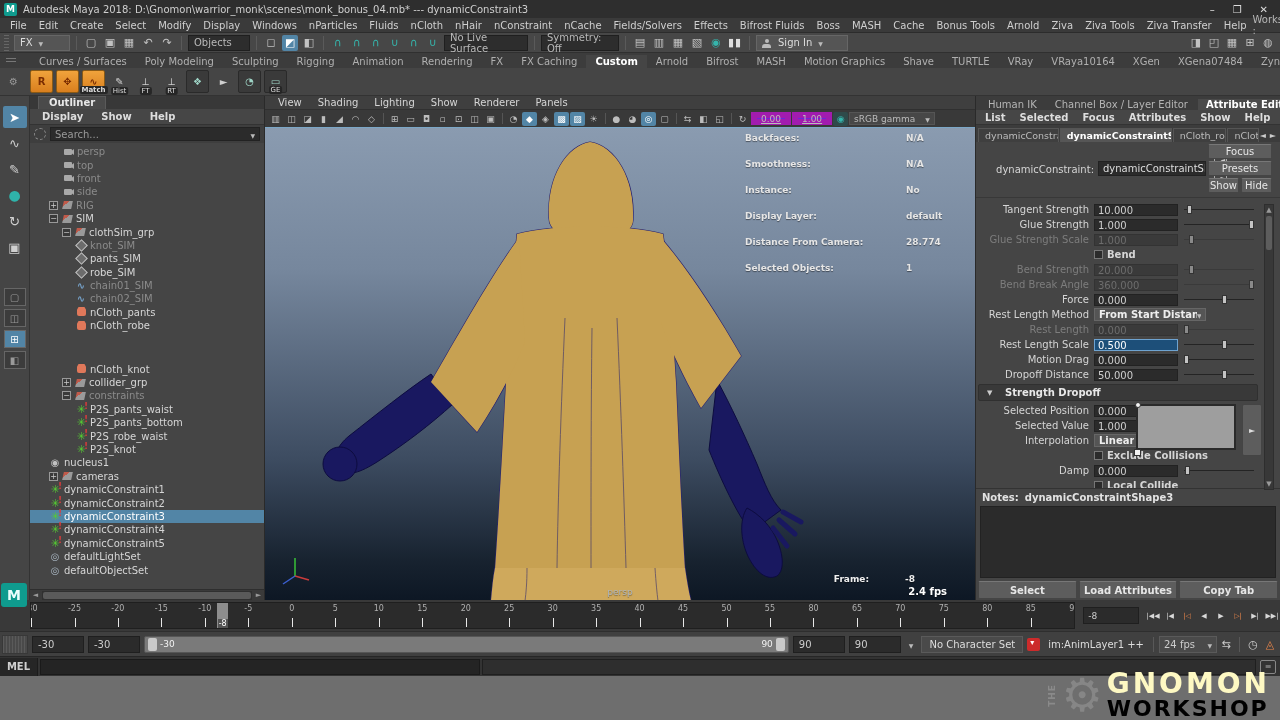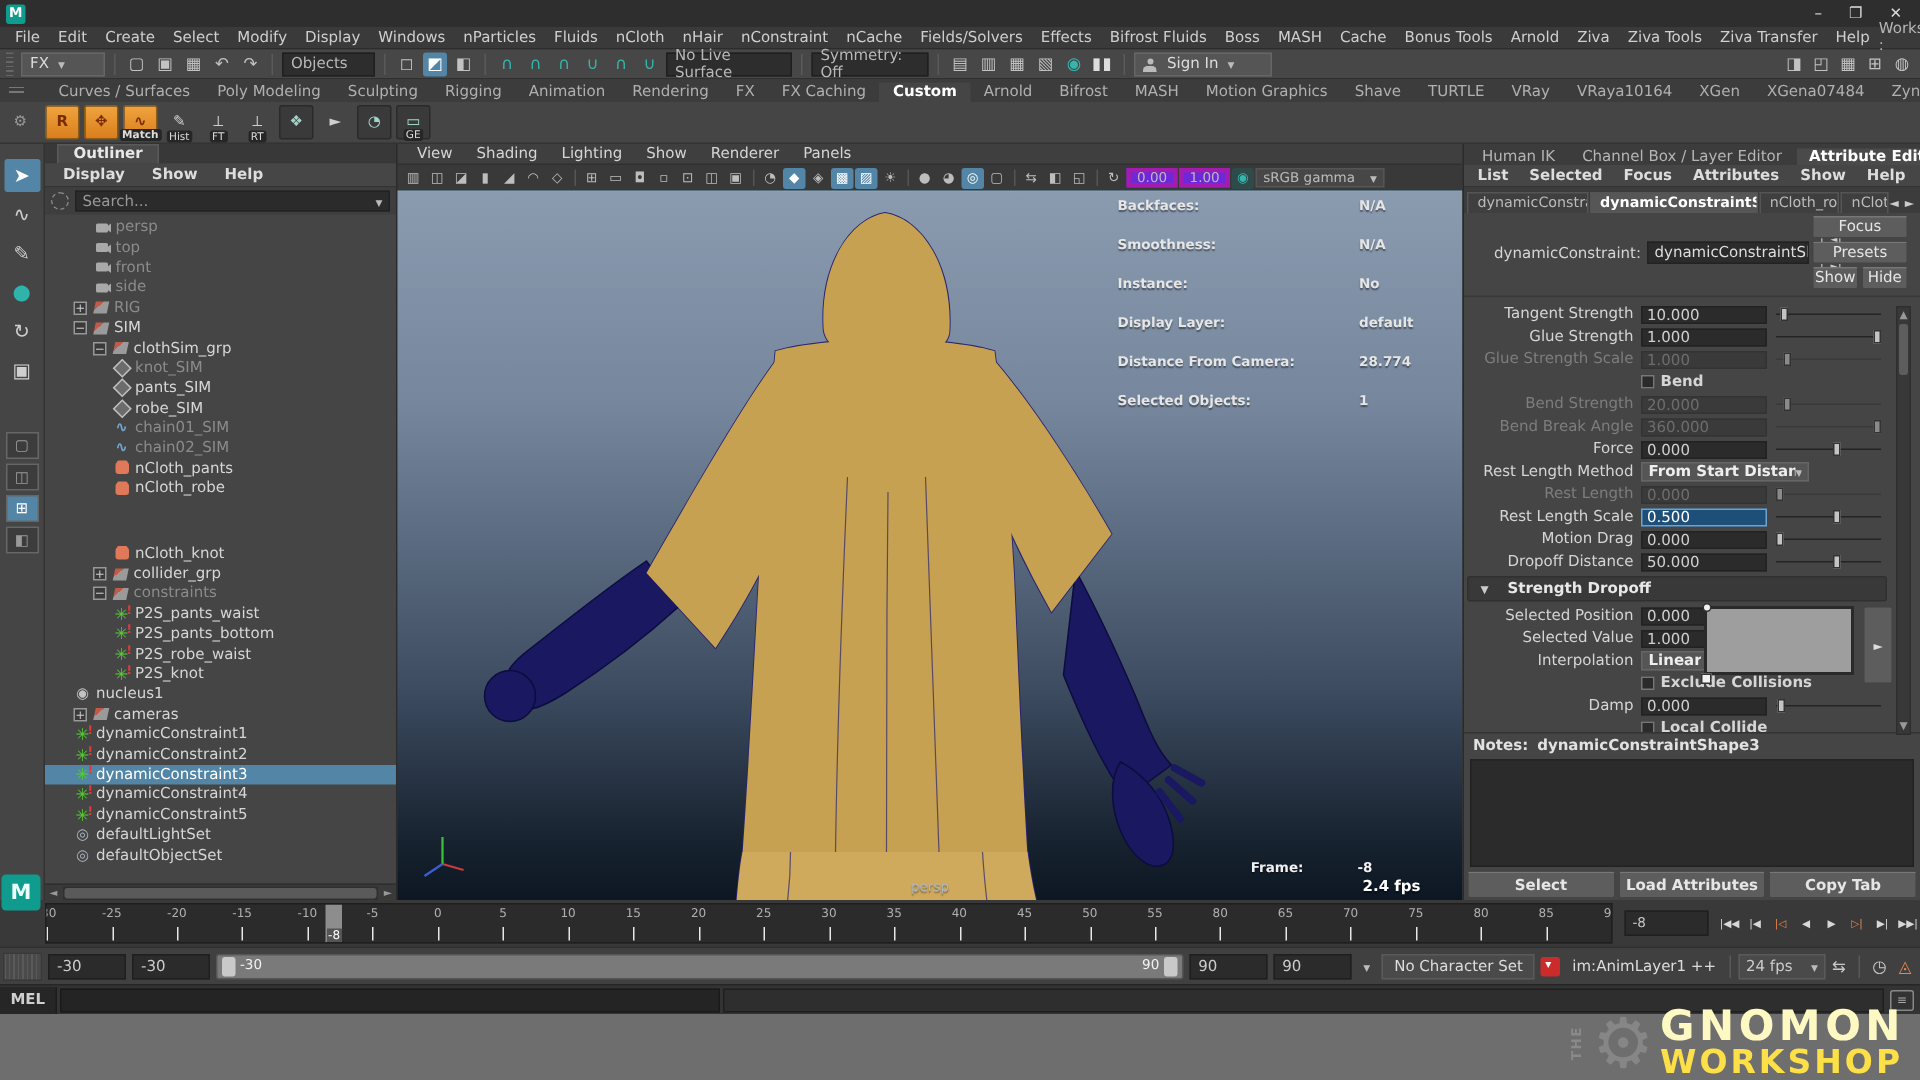--- a/index.html
+++ b/index.html
@@ -102,21 +102,21 @@
   
   .viewport{width:710px;display:flex;flex-direction:column;background:#3a3a3a;}
   .vp-menus{height:14px;display:flex;align-items:center;background:#3f3f3f;padding-left:6px;gap:2px;border-bottom:1px solid #303030;}
   .vp-menus span{padding:0 7px;color:#d5d5d5;font-size:10px;}
   .vp-icons{height:17px;display:flex;align-items:center;background:#393939;gap:1px;padding:0 3px;}
   .vpi{width:15px;height:14px;display:flex;align-items:center;justify-content:center;color:#bdbdbd;font-size:9px;flex:none;}
   .vpi[data-on="1"]{background:#5285a6;border-radius:2px;color:#fff;}
   .vpi[data-teal="1"]{color:#35b5ac;background:#2f4a4a;border-radius:2px;}
   .vpi[data-sep="1"]{width:6px;}
   .vpi[data-sep="1"]::after{content:"";width:1px;height:11px;background:#555;}
-  .vp-field{background:#6d28d9;border:3px solid #a21caf;color:#bbb;height:13px;padding:0 4px;display:flex;align-items:center;font-size:9px;}
+  .vp-field{background:#6d28d9;border:6px solid #a21caf;color:#bbb;height:13px;padding:0 4px;display:flex;align-items:center;font-size:9px;text-decoration:underline;}
   .vp-combo{background:#474747;border:1px solid #555;color:#bbb;height:13px;padding:0 4px;display:flex;align-items:center;gap:10px;font-size:9px;}
   .vp-view{position:relative;flex:1;border-top:1px solid #7ba7c7;background:linear-gradient(#8a9bb0 0%,#76879d 30%,#3d4c61 70%,#17222f 92%,#0d1724 100%);overflow:hidden;}
   .hud{position:absolute;top:5px;right:14px;display:flex;flex-direction:column;gap:16px;}
   .hud-row{display:flex;font-size:9px;font-weight:bold;color:#e6e6e6;text-shadow:0 1px 1px rgba(0,0,0,.45);}
   .hud-row .hl{width:125px;text-align:left;}
   .hud-row .hv{width:55px;margin-left:36px;}
   .frame-hud{position:absolute;right:60px;bottom:16px;display:flex;gap:36px;font-size:9px;font-weight:bold;color:#f0f0f0;text-shadow:0 1px 1px rgba(0,0,0,.5);}
   .fps-hud{position:absolute;right:28px;bottom:3px;font-size:10px;font-weight:bold;color:#fff;text-shadow:0 1px 1px rgba(0,0,0,.5);}
   .cam-label{position:absolute;left:50%;transform:translateX(-50%);bottom:3px;color:#aeb6be;font-size:9px;text-shadow:0 1px 1px rgba(0,0,0,.4);}
   .gizmo{position:absolute;left:14px;bottom:12px;}
@@ -218,30 +218,31 @@
   .mel-output{flex:1;height:16px;background:#2e2e2e;border:1px solid #1f1f1f;}
   .mel-ic{width:16px;height:14px;border:1px solid #888;border-radius:2px;margin:0 4px;color:#aaa;font-size:8px;display:flex;align-items:center;justify-content:center;}
 
   
   .bottomstrip{position:absolute;top:676px;left:0;width:1280px;height:44px;background:#6e6e6e;}
   .watermark{position:absolute;right:10px;bottom:0px;display:flex;align-items:center;gap:4px;color:#8e8e8e;}
   .wm-gear{font-size:46px;color:#868686;line-height:40px;}
   .wm-the{writing-mode:vertical-rl;transform:rotate(180deg);font-size:9px;font-weight:bold;letter-spacing:1px;color:#8a8a8a;}
   .wm-text{display:flex;flex-direction:column;line-height:1;}
   .wm-name{font-size:28px;font-weight:bold;letter-spacing:3px;color:#fef9c3;}
-  .wm-sub{font-size:22px;font-weight:bold;letter-spacing:2px;color:#fde047;}
+  .wm-sub{font-size:22px;font-weight:bold;letter-spacing:2px;color:#000000;}
   .corner-logo{position:absolute;left:1px;top:583px;width:26px;height:24px;background:#0f9b8e;border-radius:3px;color:#eafffd;font-weight:bold;font-size:14px;display:flex;align-items:center;justify-content:center;z-index:5;}
 </style>
 </head>
 <body>
 
 <div class="app">
 
   <div class="titlebar">
     <div class="appicon">M</div>
+    <div class="title">Autodesk Maya 2018: D:\Gnomon\warrior_monk\scenes\monk_bonus_04.mb*  ---  dynamicConstraint3</div>
     <div class="winbtns">
       <span>–</span>
       <span>❐</span>
       <span>✕</span>
     </div>
   </div>
 
   <div class="menubar">
     <span class="menu-item">File</span>
       <span class="menu-item">Edit</span>

